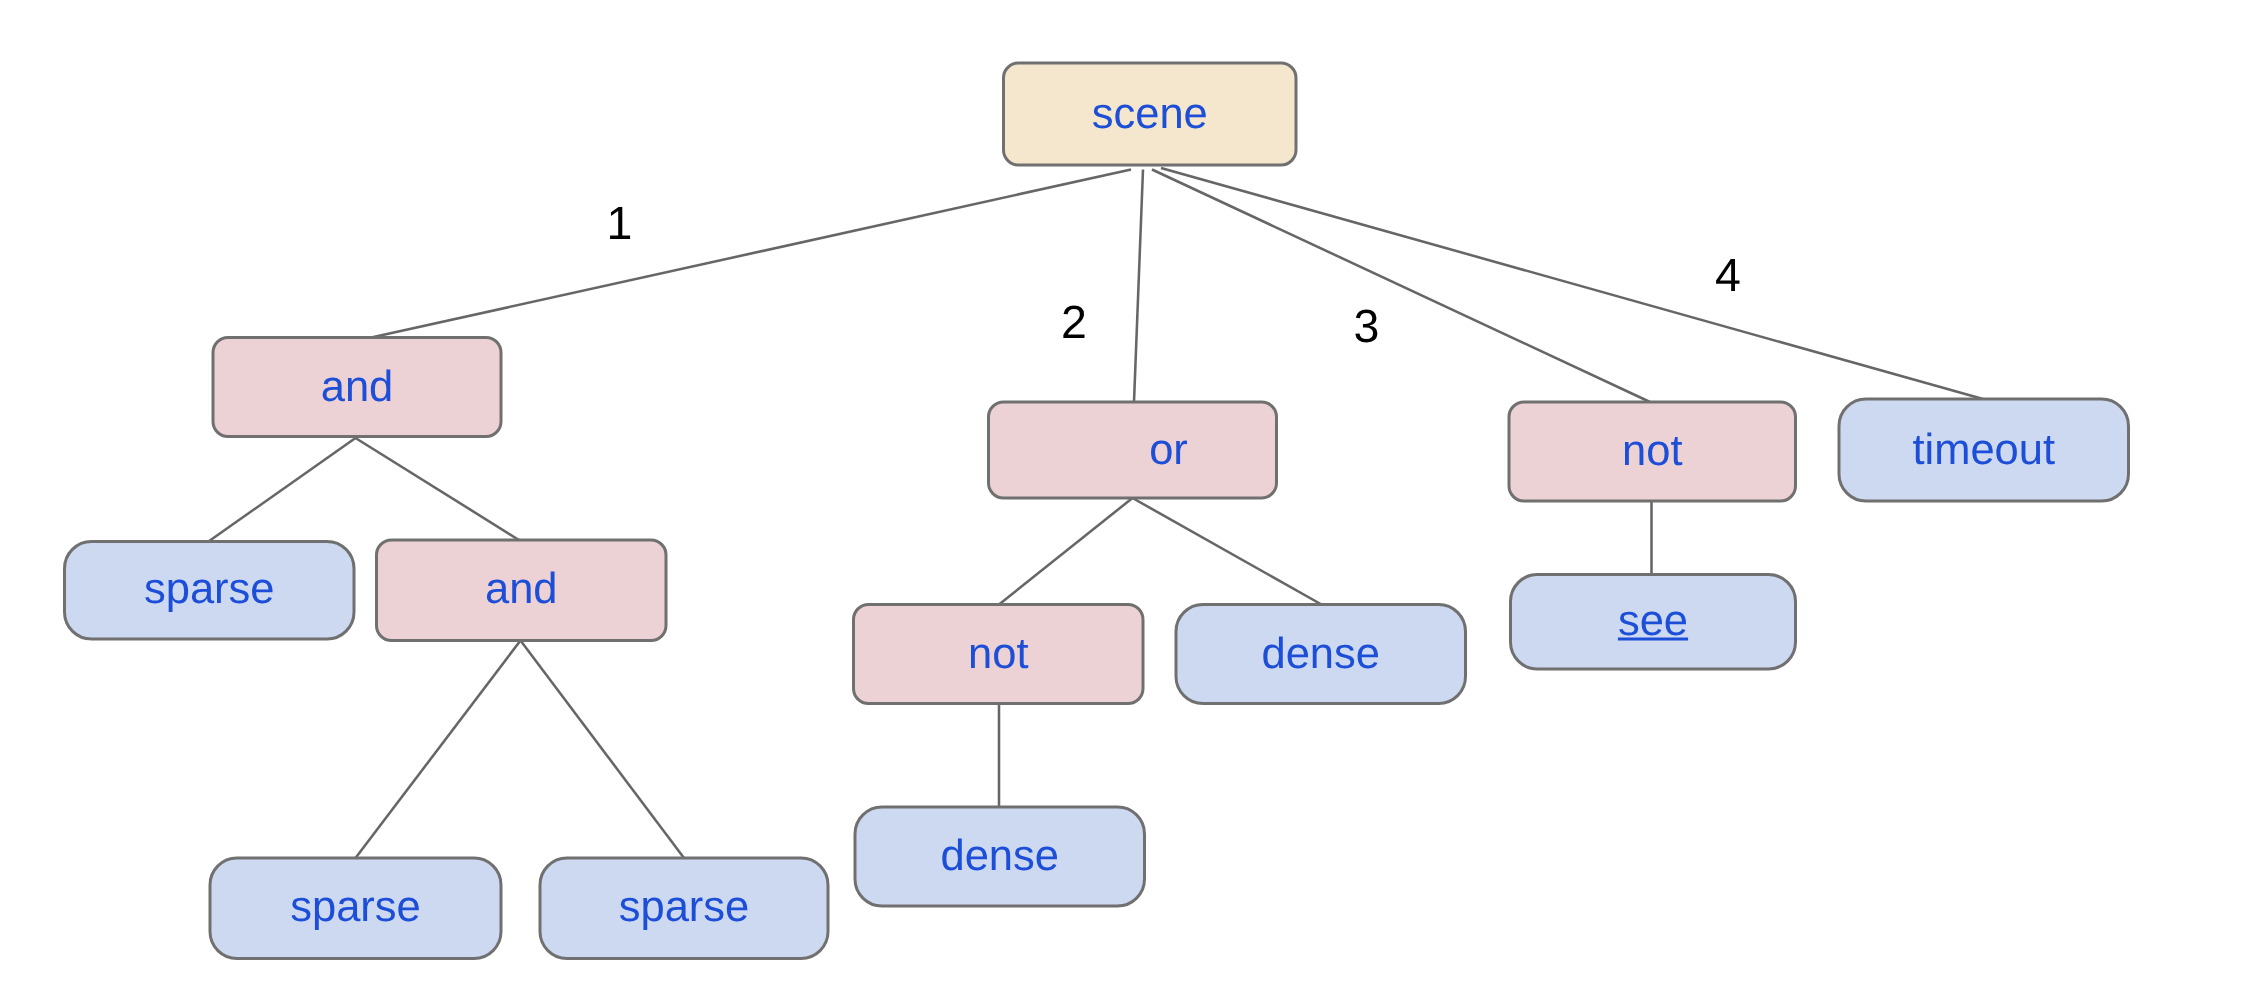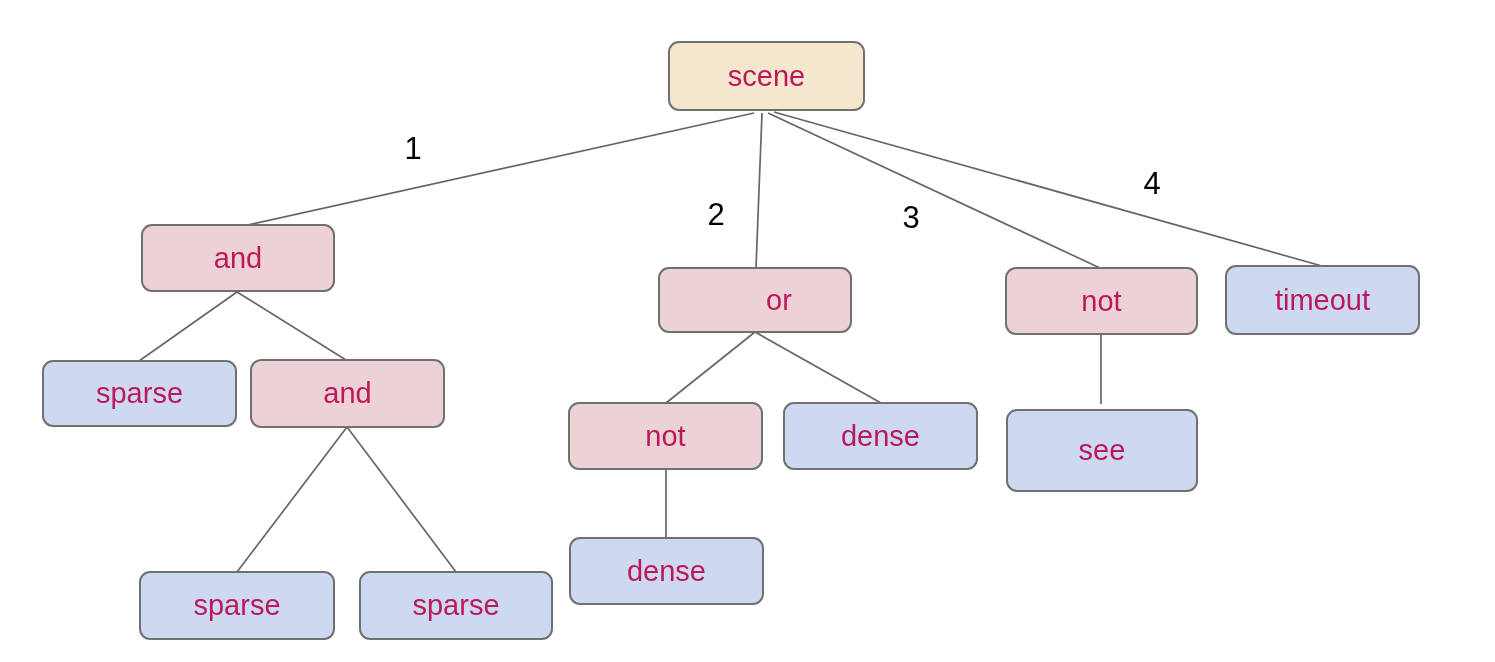--- a/index.html
+++ b/index.html
@@ -34,37 +34,37 @@
   .node {
     position: absolute;
     z-index: 2;
     display: flex;
     align-items: center;
     justify-content: center;
     box-sizing: border-box;
     border: 2px solid #707070;
     border-radius: 11px;
     font-size: 29px;
-    color: #be185d;
+    color: #1d4ed8;
     text-align: center;
   }
   .fill-root { background: #f5e7cd; }
   .fill-operator { background: #ecd2d4; }
-  .fill-leaf { background: #cdd9f1; }
+  .fill-leaf { background: #cdd9f1; border-radius: 19px; }
 
   #n-scene     { left: 668px;  top: 41px;  width: 197px; height: 70px; }
   #n-and1      { left: 141px;  top: 224px; width: 194px; height: 68px; }
   #n-or        { left: 658px;  top: 267px; width: 194px; height: 66px; padding-left: 48px; }
   #n-not-r     { left: 1005px; top: 267px; width: 193px; height: 68px; }
   #n-timeout   { left: 1225px; top: 265px; width: 195px; height: 70px; }
   #n-sparse-a  { left: 42px;   top: 360px; width: 195px; height: 67px; }
   #n-and2      { left: 250px;  top: 359px; width: 195px; height: 69px; }
   #n-not-m     { left: 568px;  top: 402px; width: 195px; height: 68px; }
   #n-dense-m   { left: 783px;  top: 402px; width: 195px; height: 68px; }
-  #n-see       { left: 1006px; top: 409px; width: 192px; height: 83px; }
+  #n-see       { left: 1006px; top: 382px; width: 192px; height: 65px; text-decoration: underline; }
   #n-sparse-b1 { left: 139px;  top: 571px; width: 196px; height: 69px; }
   #n-sparse-b2 { left: 359px;  top: 571px; width: 194px; height: 69px; }
   #n-dense-b   { left: 569px;  top: 537px; width: 195px; height: 68px; }
 </style>
 </head>
 <body>
 
 <div id="canvas">
 
   <svg id="edges" width="1495" height="662" viewBox="0 0 1495 662">

